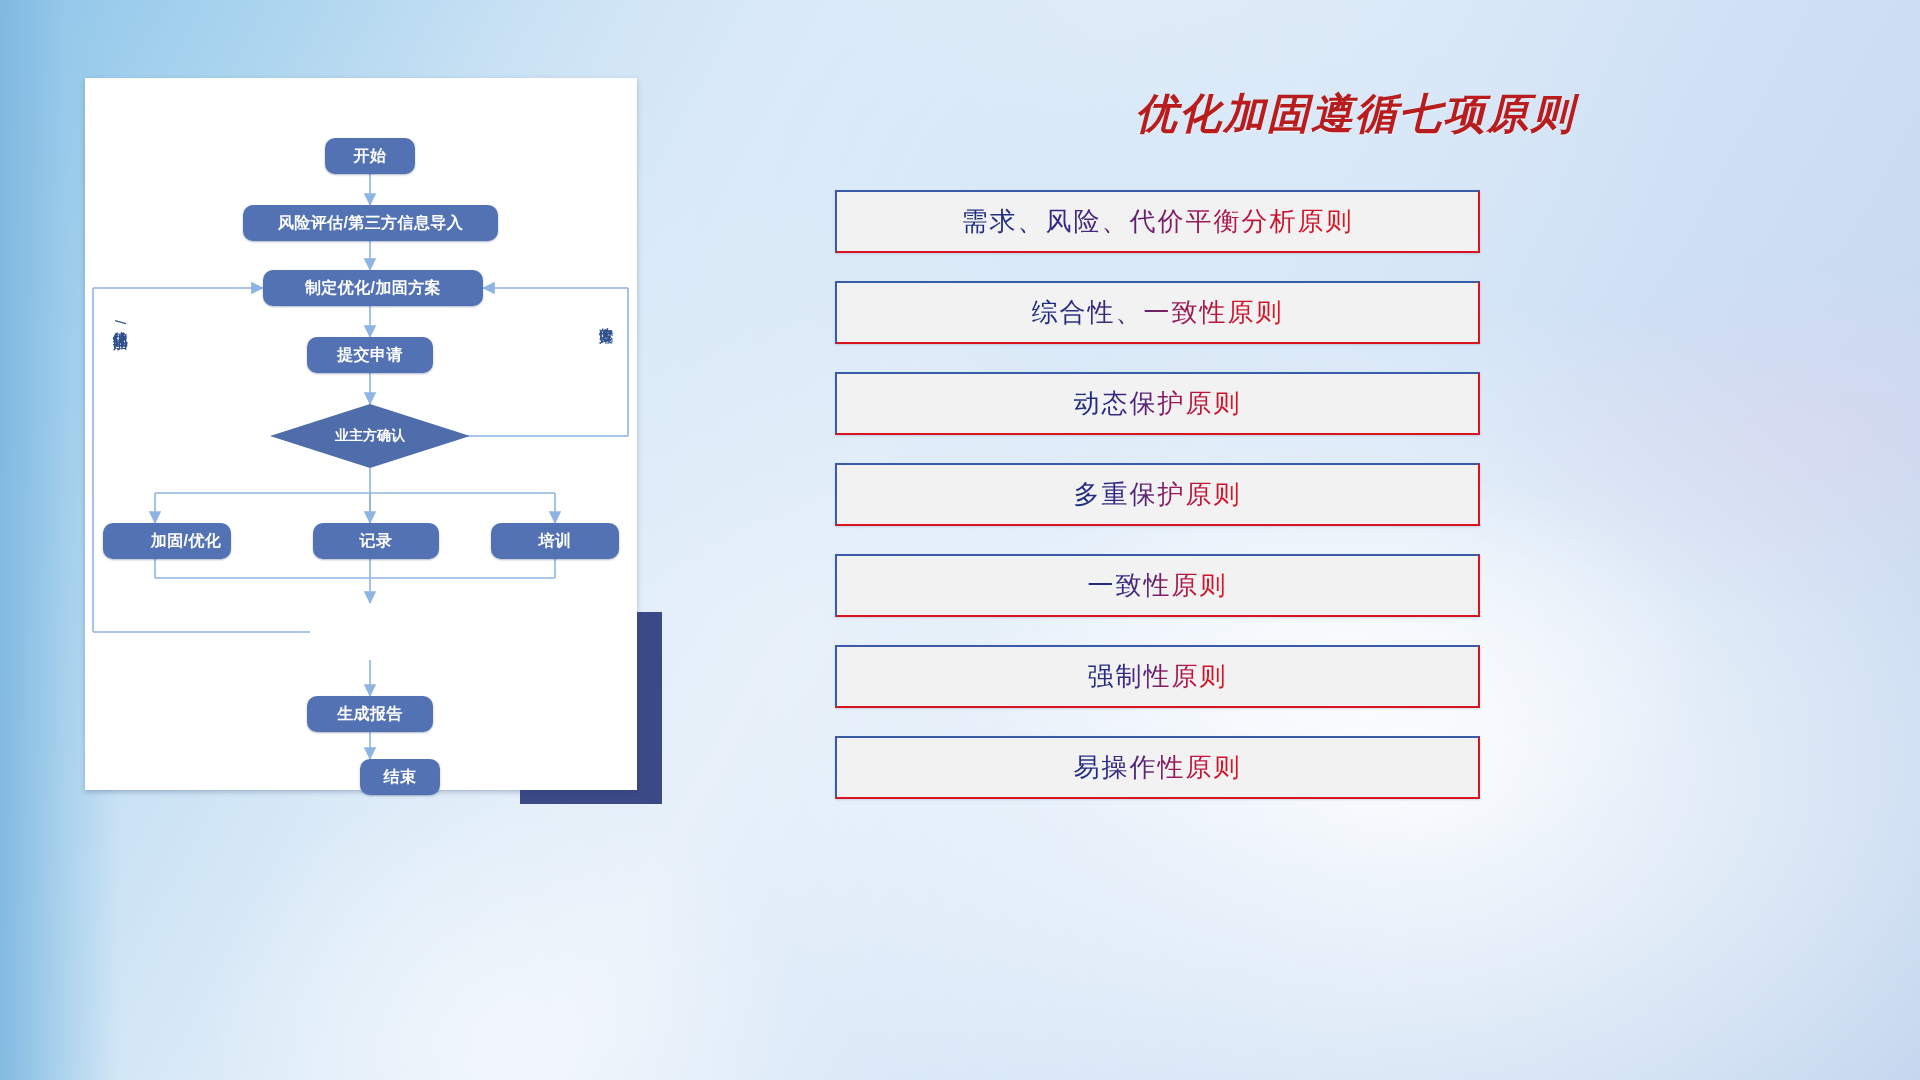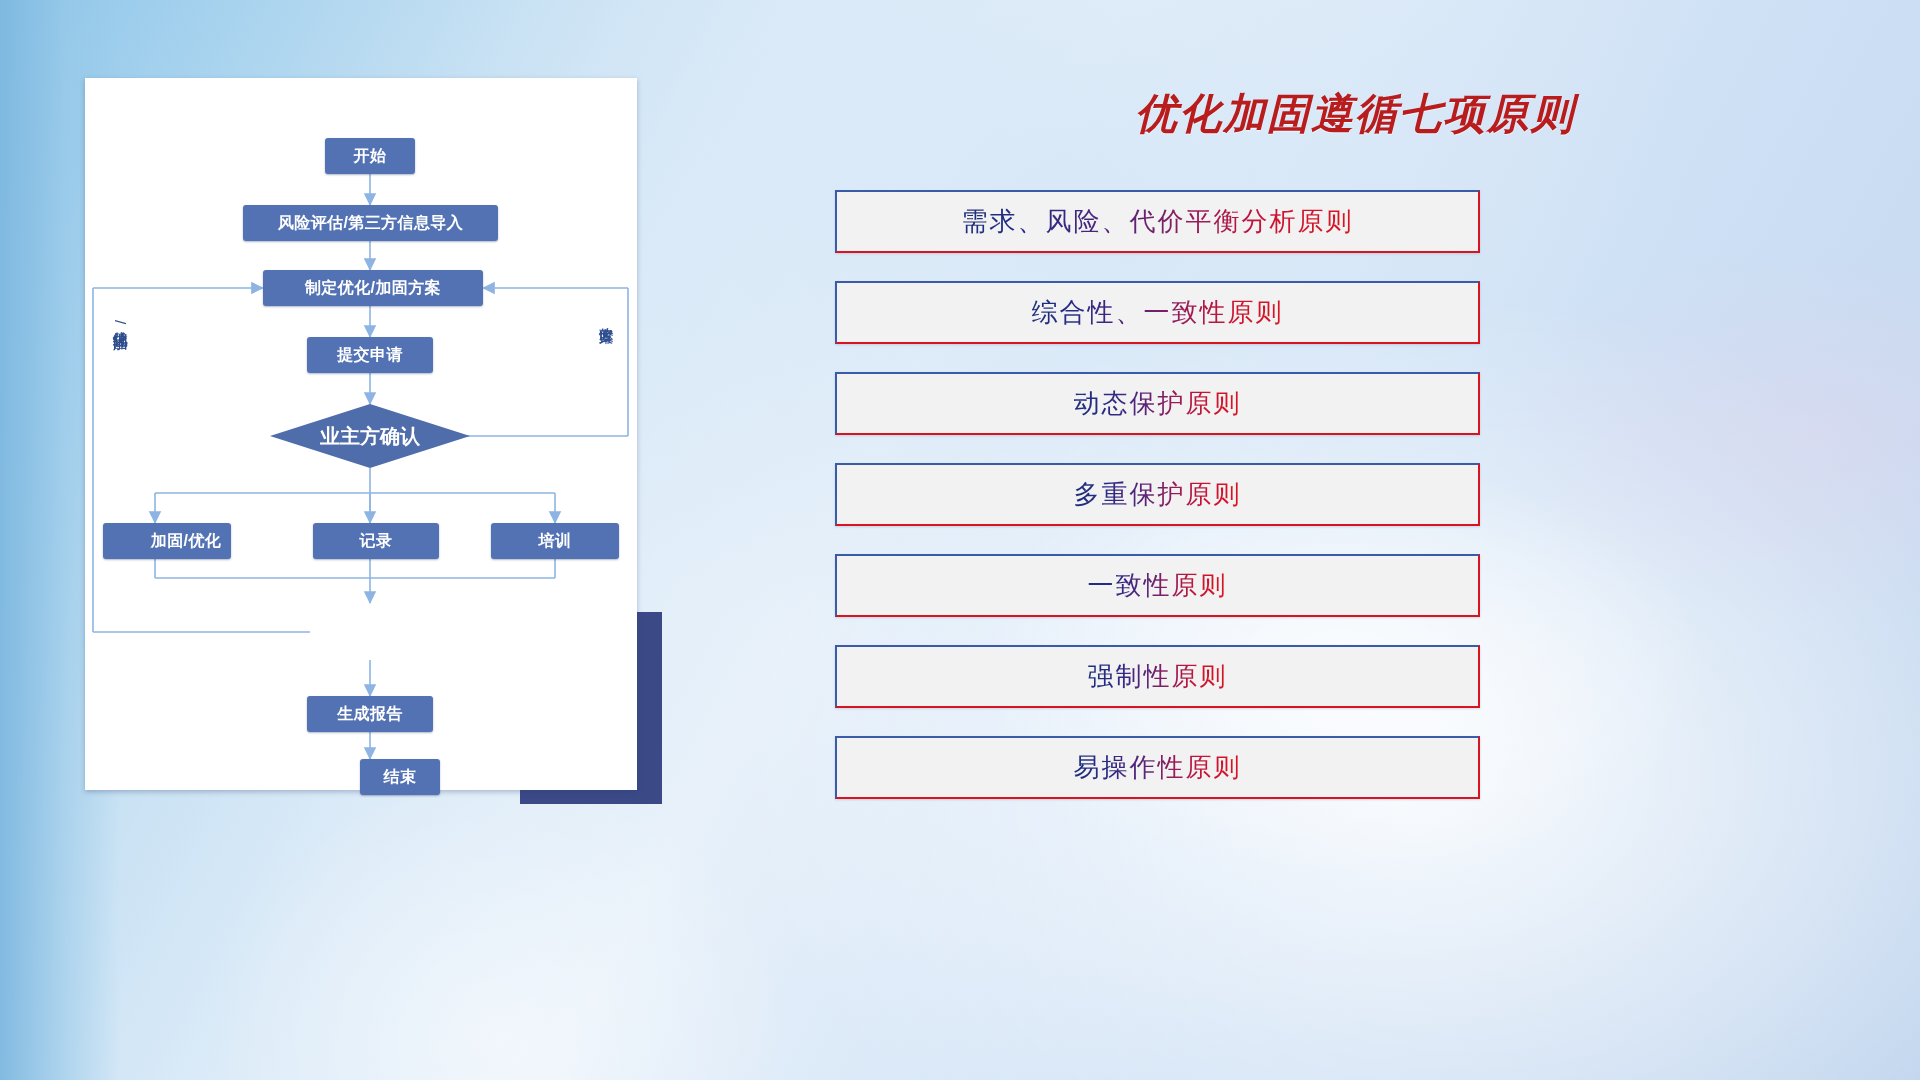--- a/index.html
+++ b/index.html
@@ -49,21 +49,21 @@
     background:#ffffff;
     box-shadow:0 2px 5px rgba(40,60,110,.30);
   }
   #flow-svg{ position:absolute; left:0; top:0; }
 
   .node{
     position:absolute;
     display:flex; align-items:center; justify-content:center;
     background:#5372b4;
     color:#ffffff;
-    border-radius:3px;
+    border-radius:10px;
     font-weight:bold;
     letter-spacing:.4px;
     box-shadow:0 1px 2px rgba(30,50,100,.35);
     white-space:nowrap;
   }
   .diamond{
     position:absolute;
     display:flex; align-items:center; justify-content:center;
     color:#ffffff; font-weight:bold; white-space:nowrap;
     background:#4f6cab;
@@ -180,21 +180,21 @@
   <div class="vlabel slash" style="left:514px; top:238px; height:110px;">方案修改</div>
 
   <div class="node" style="left:240px; top:60px;  width:90px;  height:36px; font-size:16px;">开始</div>
 
   <div class="node" style="left:158px; top:127px; width:255px; height:36px; font-size:16px;">风险评估/第三方信息导入</div>
 
   <div class="node" style="left:178px; top:192px; width:220px; height:36px; font-size:16px;">制定优化/加固方案</div>
 
   <div class="node" style="left:222px; top:259px; width:126px; height:36px; font-size:16px;font-family:Liberation Serif, serif;">提交申请</div>
 
-  <div class="diamond" style="left:185px; top:326px; width:200px; height:64px; font-size:20px;">业主方确认</div>
+  <div class="diamond" style="left:185px; top:326px; width:200px; height:64px; font-size:14px;">业主方确认</div>
 
   <div class="node" style="left:18px;  top:445px; width:128px; height:36px; font-size:16px;padding-left:38px;">加固/优化</div>
 
   <div class="node" style="left:228px; top:445px; width:126px; height:36px; font-size:16px;">记录</div>
 
   <div class="node" style="left:406px; top:445px; width:128px; height:36px; font-size:16px;">培训</div>
 
 
   <div class="node" style="left:222px; top:618px; width:126px; height:36px; font-size:16px;">生成报告</div>
 

